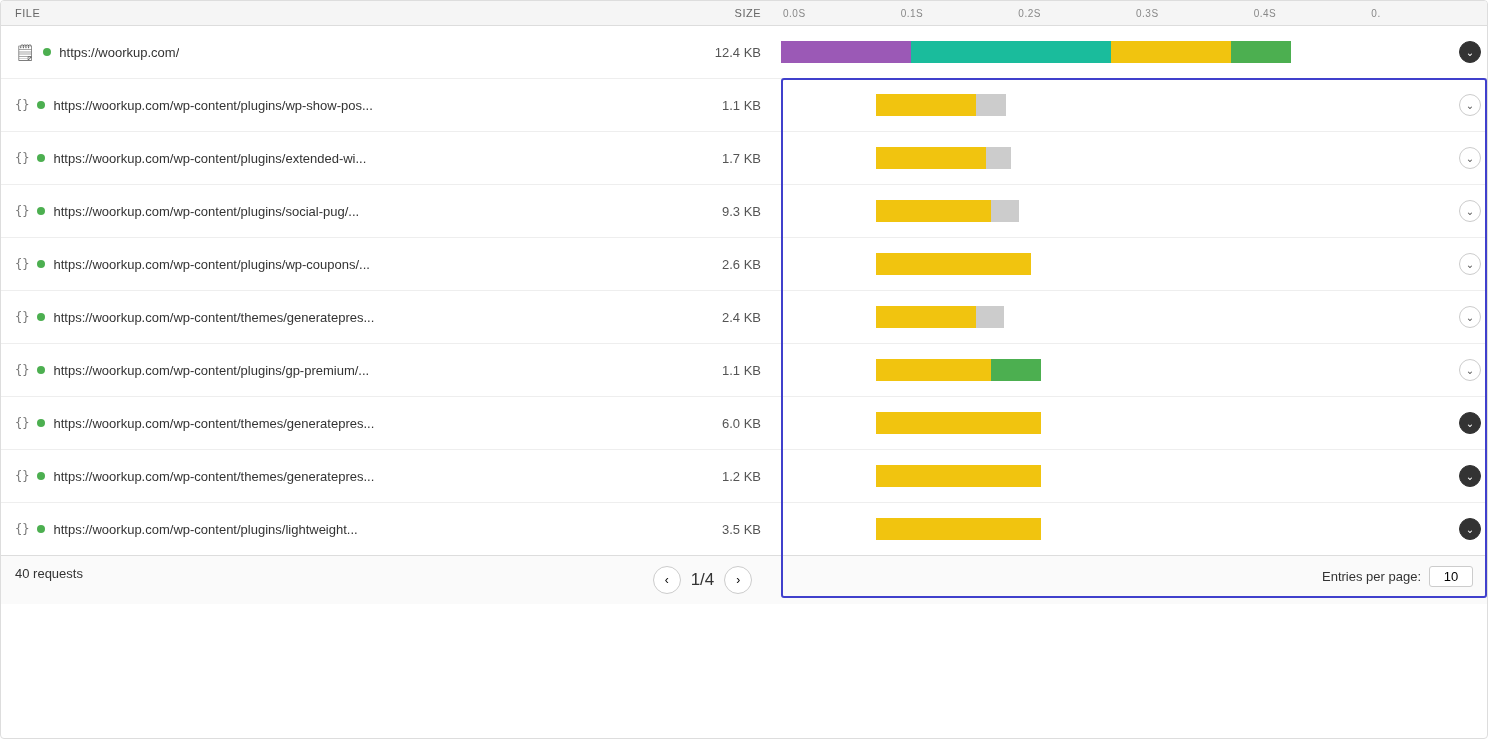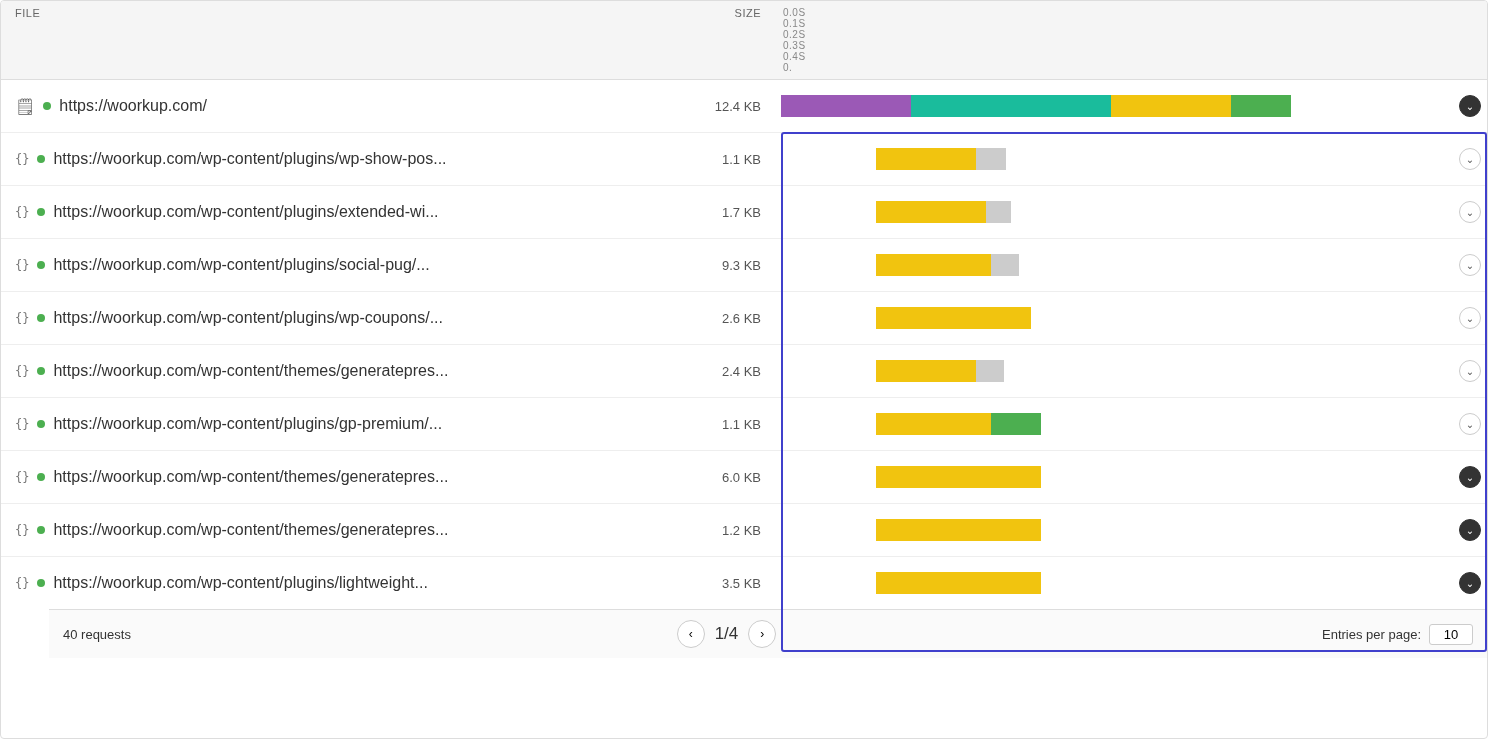--- a/index.html
+++ b/index.html
@@ -79,21 +79,21 @@
     }
     .status-dot {
       width: 8px;
       height: 8px;
       border-radius: 50%;
       flex-shrink: 0;
     }
     .status-dot.green { background: #4caf50; }
     .file-url {
       color: #333;
-      font-size: 16px;
+      font-size: 13px;
       white-space: nowrap;
       overflow: hidden;
       text-overflow: ellipsis;
     }
     .cell-size {
       width: 100px;
       text-align: right;
       padding-right: 20px;
       color: #555;
       font-size: 13px;
@@ -133,26 +133,25 @@
       flex-shrink: 0;
       z-index: 2;
     }
     .expand-btn.dark {
       background: #333;
       color: #fff;
       border-color: #333;
     }
     .table-footer {
       display: flex;
-      align-items: center;
+      align-items: flex-start;
       padding: 10px 14px;
       border-top: 1px solid #ddd;
       background: #fafafa;
       justify-content: space-between;
-      margin-left: 48px;
     }
     .footer-left {
       font-size: 13px;
       color: #333;
     }
     .pagination {
       display: flex;
       align-items: center;
       gap: 6px;
     }
@@ -203,21 +202,21 @@
   </style>
 </head>
 <body>
 
 <div class="container">
 
   <div class="table-header">
     <div class="col-file">FILE</div>
     <div class="col-size">SIZE</div>
     <div class="col-timeline">
-      <div class="timeline-markers" style="position:relative;width:100%;display:flex;flex-direction:column;">
+      <div class="timeline-markers" style="position:relative;width:100%;display:flex;">
         <div class="timeline-marker">0.0s</div>
         <div class="timeline-marker">0.1s</div>
         <div class="timeline-marker">0.2s</div>
         <div class="timeline-marker">0.3s</div>
         <div class="timeline-marker">0.4s</div>
         <div class="timeline-marker">0.</div>
       </div>
     </div>
   </div>
 

